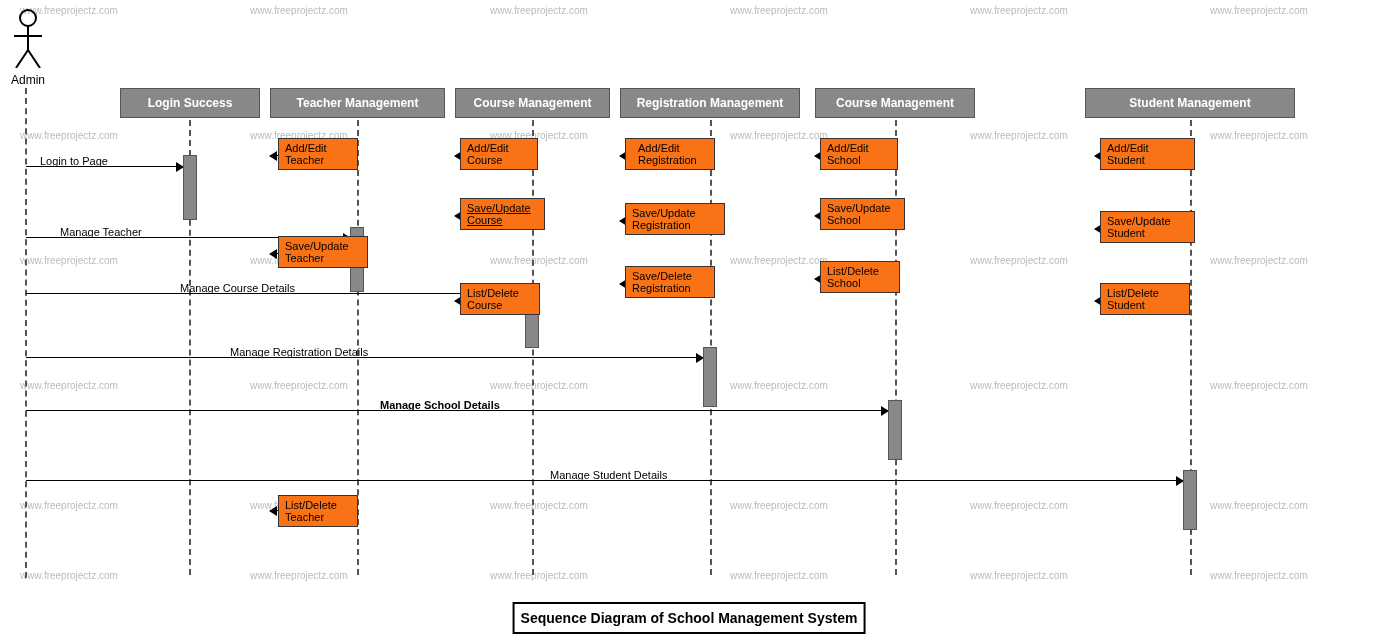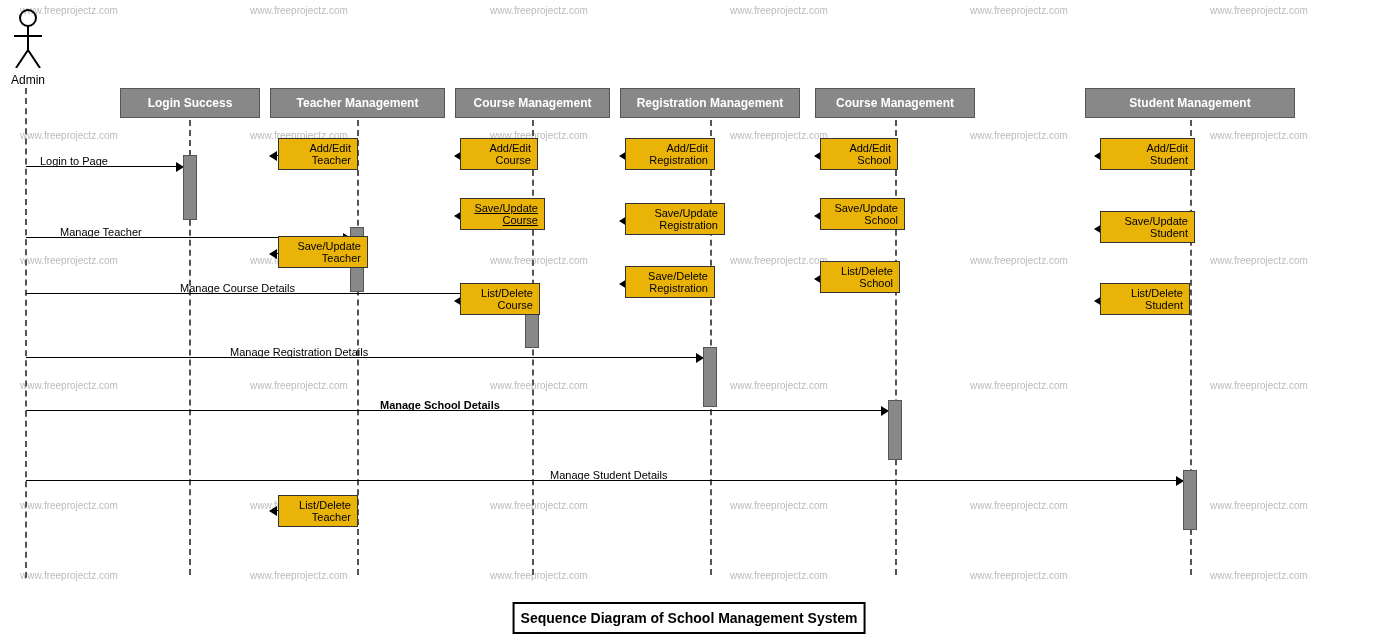--- a/index.html
+++ b/index.html
@@ -62,25 +62,25 @@
       font-size: 11px;
       z-index: 10;
       background: transparent;
       white-space: nowrap;
     }
 
     
     .note-box {
       position: absolute;
       border: 1px solid #333;
-      background: #eab308;
+      background: #f97316;
       font-size: 11px;
       padding: 3px 6px;
       z-index: 10;
-      text-align: right;
+      text-align: left;
     }
 
     
     .title-box {
       position: absolute;
       bottom: 10px;
       left: 50%;
       transform: translateX(-50%);
       border: 2px solid #000;
       background: #fff;

